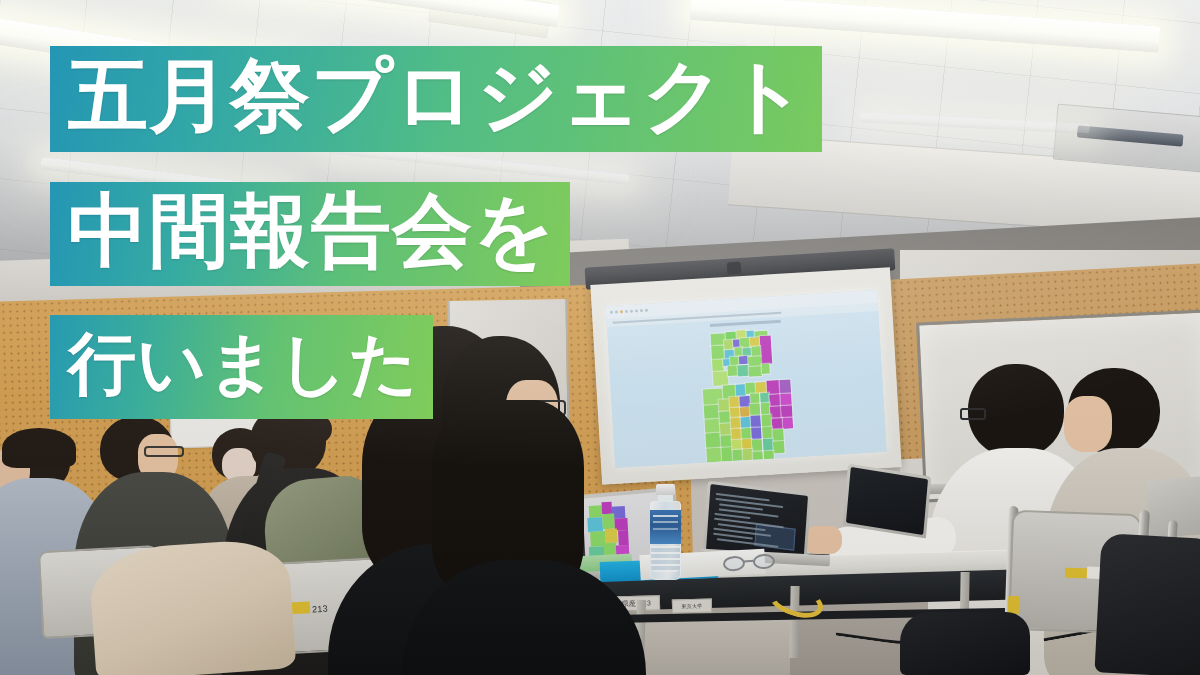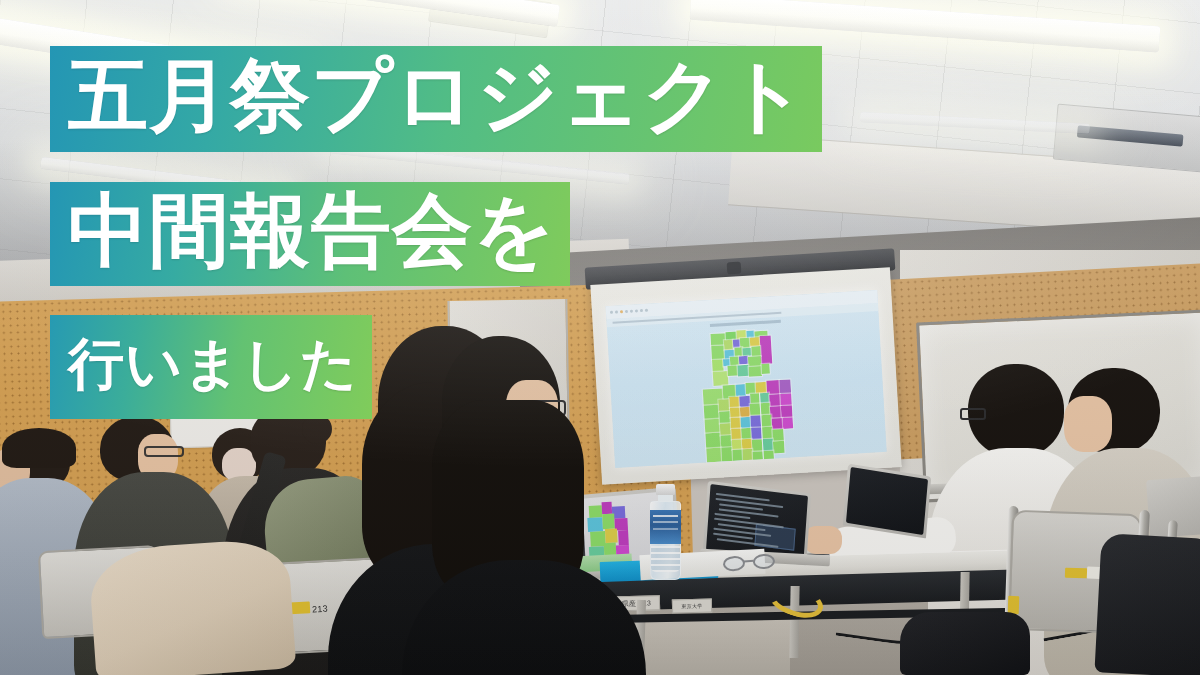--- a/index.html
+++ b/index.html
@@ -471,21 +471,21 @@
   }
   .banner.b1 {
     left:50px; top:46px; height:106px; font-size:80px;
     background:linear-gradient(100deg, #2496b4 0%, #34a9a5 22%, #52bd85 52%, #79ca5f 100%);
   }
   .banner.b2 {
     left:50px; top:182px; height:104px; font-size:80px;
     background:linear-gradient(100deg, #2496b4 0%, #36aba2 26%, #5ec077 58%, #7fcb5c 100%);
   }
   .banner.b3 {
-    left:50px; top:315px; height:104px; font-size:56px;
+    left:50px; top:315px; height:104px; font-size:68px;
     background:linear-gradient(100deg, #279ab2 0%, #3bad9a 26%, #63c272 58%, #80cc5b 100%);
   }
 </style>
 </head>
 <body>
 
 <div id="stage">
 
   <div class="photo">
 

